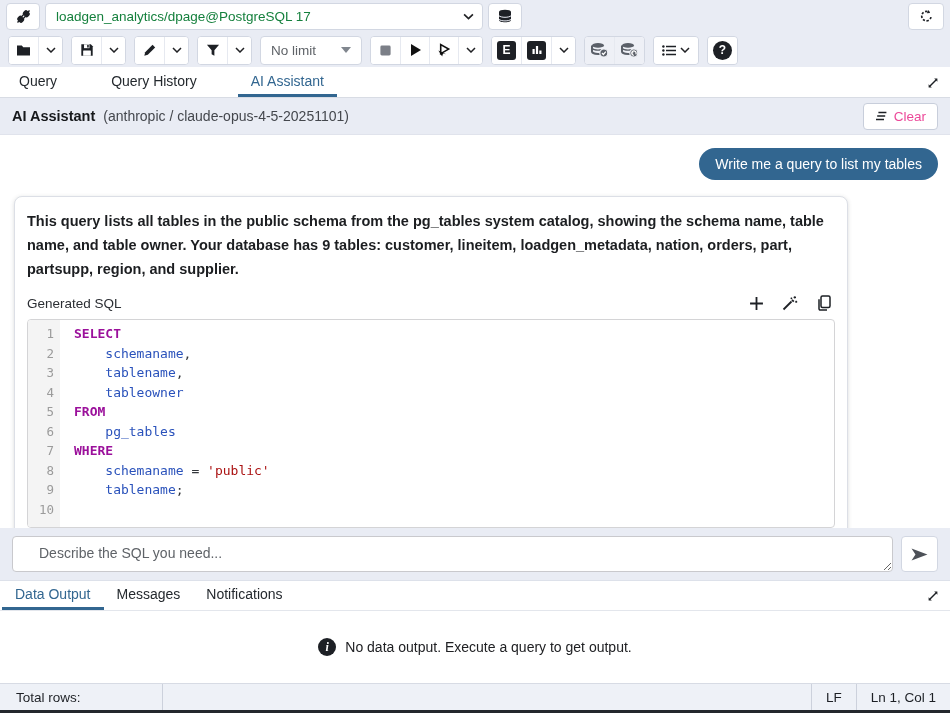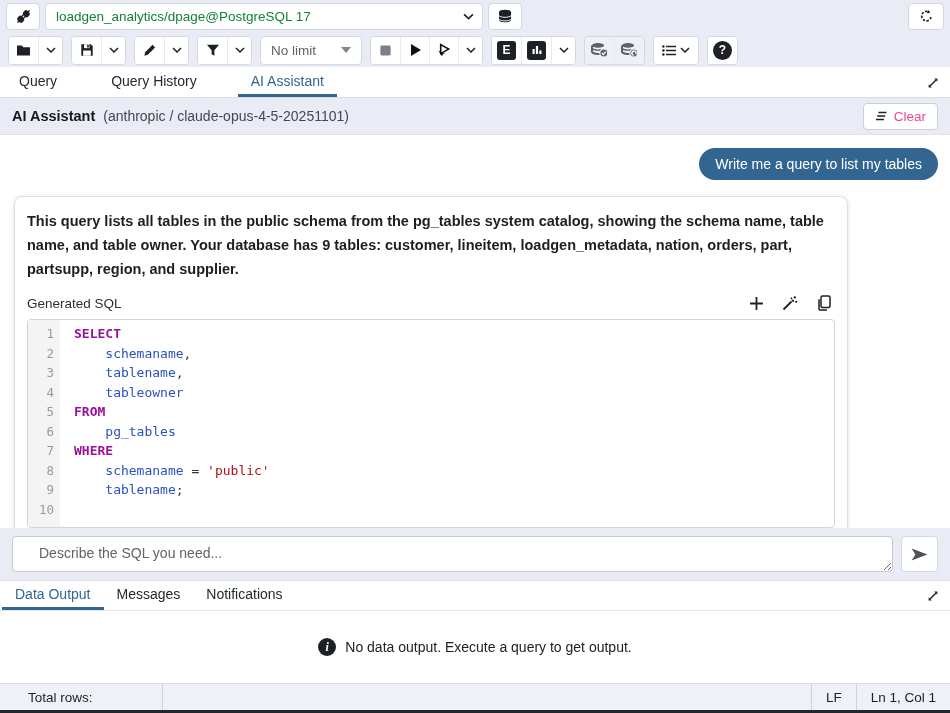--- a/index.html
+++ b/index.html
@@ -76,21 +76,21 @@
   
   .out-tabs { flex:0 0 30px; height:30px; background:#fff; display:flex; align-items:flex-end; padding:0 10px 0 2px; border-bottom:1px solid #e3e6ec; }
   .out-tabs .tab { height:29px; font-size:14px; }
   .out-tabs .expand { margin-left:auto; margin-bottom:7px; cursor:pointer; }
   .out-body { flex:1; background:#fff; display:flex; align-items:center; justify-content:center; gap:9px; }
   .info-circle { width:18px; height:18px; border-radius:50%; background:#1d2025; color:#fff; font-size:12px; font-weight:bold; font-style:italic; display:flex; align-items:center; justify-content:center; font-family:"Liberation Serif", serif; }
   .out-msg { font-size:14px; color:#202124; }
 
   
   .status-bar { flex:0 0 27px; height:27px; background:#eef1f7; border-top:1px solid #d7dbe4; display:flex; align-items:center; font-size:13.5px; color:#1d2025; }
-  .seg-total { padding:0 28px; width:163px; height:100%; display:flex; align-items:center; border-right:1px solid #ccd1dc; }
+  .seg-total { padding:0 16px; width:163px; height:100%; display:flex; align-items:center; border-right:1px solid #ccd1dc; }
   .seg-right { height:100%; display:flex; align-items:center; padding:0 14px; border-left:1px solid #ccd1dc; }
   svg { display:block; }
 </style>
 </head>
 <body>
 
 <div class="window">
 
   <div class="conn-row">
     <div class="btn conn-icon-btn">

